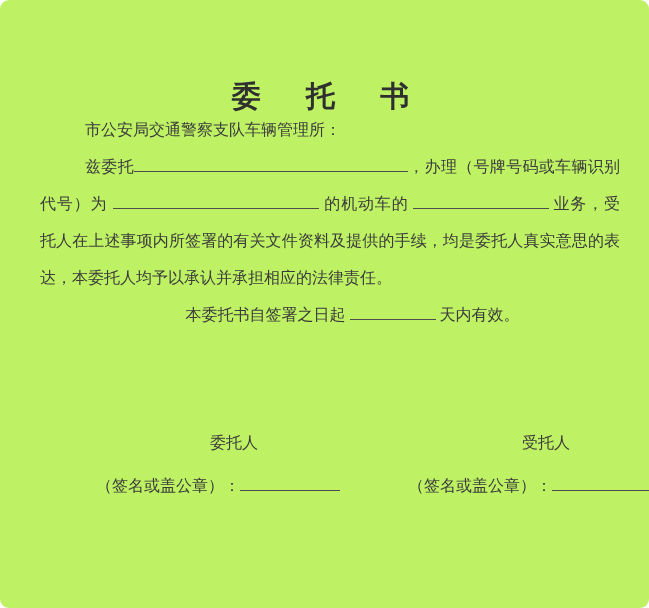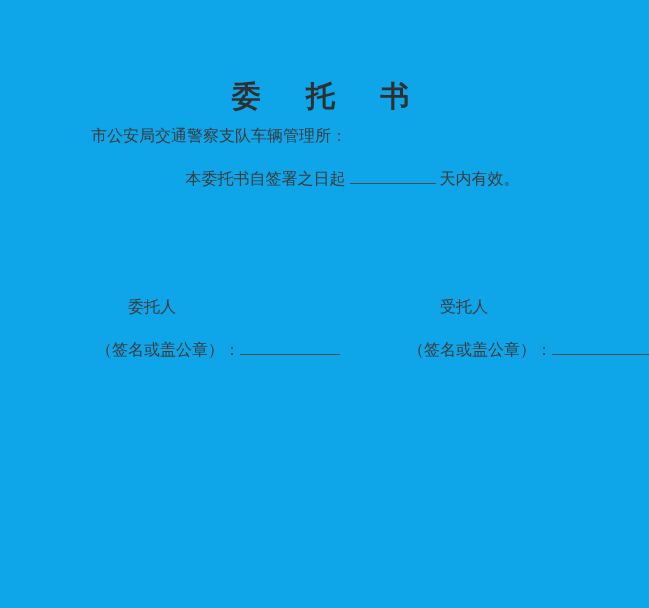--- a/index.html
+++ b/index.html
@@ -1,38 +1,39 @@
 <!DOCTYPE html>
 <html><head>
 <meta charset="utf-8">
 <style>
   html, body { margin: 0; padding: 0; background: #ffffff; }
   .paper {
     position: relative;
     width: 649px;
     height: 608px;
-    background: #0ea5e9;
+    background: #bef264;
     color: #3b3b3b;
     font-family: "Liberation Serif", "DejaVu Serif", serif;
     box-sizing: border-box;
     overflow: hidden;
+    border-radius: 9px;
   }
   .doc-title {
     margin: 0;
     padding-top: 82px;
     line-height: 1;
     text-align: center;
     font-size: 29px;
     font-weight: 700;
     letter-spacing: 0.28em;
     color: #2f2f2f;
     white-space: nowrap;
   }
   .content { padding: 0 29px 0 40px; }
-  .content p { margin: 6px; }
+  .content p { margin: 0; }
   .salutation {
     margin-top: 56px;
     font-size: 16px;
     line-height: 37px;
     text-indent: 45px;
   }
   .body-para {
     margin-top: 12px;
     font-size: 16px;
     line-height: 37px;
@@ -53,37 +54,39 @@
   }
   .blank-entrusted { width: 274px; }
   .blank-plate     { width: 206px; margin: 0 4px 0 6px; }
   .blank-business  { width: 136px; margin: 0 4px; }
   .blank-days      { width: 86px;  margin: 0 4px; }
   .sig-row {
     display: flex;
     margin-top: 100px;
     padding-left: 56px;
     font-size: 16px;
+    text-align: center;
   }
   .sig-role { padding-left: 32px; line-height: 20px; }
   .sig-line { margin-top: 22px; line-height: 20px; white-space: nowrap; }
   .sig-blank { width: 100px; }
   .agent-block { margin-left: 68px; }
 </style>
 </head>
 <body>
 
 <div class="paper">
 
   <h1 class="doc-title">委　托　书</h1>
 
   <div class="content">
 
     <p class="salutation">市公安局交通警察支队车辆管理所：</p>
 
+    <p class="body-para"><span>兹委托</span><span class="blank blank-entrusted"></span><span>，办理（号牌号码或车辆识别代号）为</span><span class="blank blank-plate"></span><span>的机动车的</span><span class="blank blank-business"></span><span>业务，受托人在上述事项内所签署的有关文件资料及提供的手续，均是委托人真实意思的表达，本委托人均予以承认并承担相应的法律责任。</span></p>
 
     <p class="validity"><span>本委托书自签署之日起</span><span class="blank blank-days"></span><span>天内有效。</span></p>
 
     <div class="sig-row">
 
       <div class="sig-block">
         <div class="sig-role">委托人</div>
         <div class="sig-line"><span>（签名或盖公章）：</span><span class="blank sig-blank"></span></div>
       </div>
 

